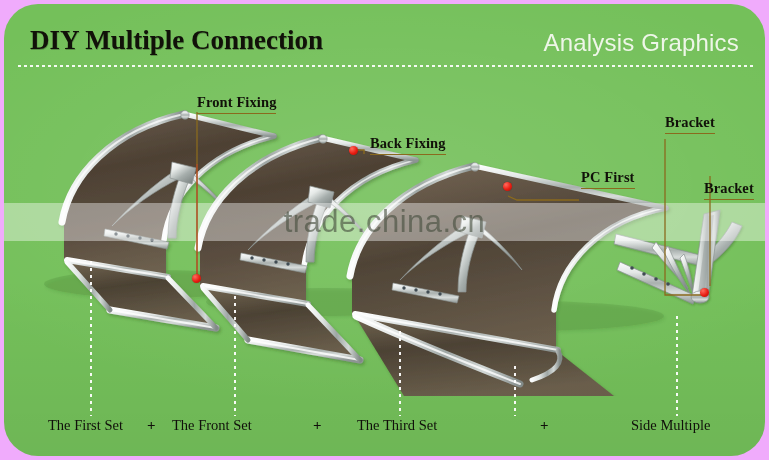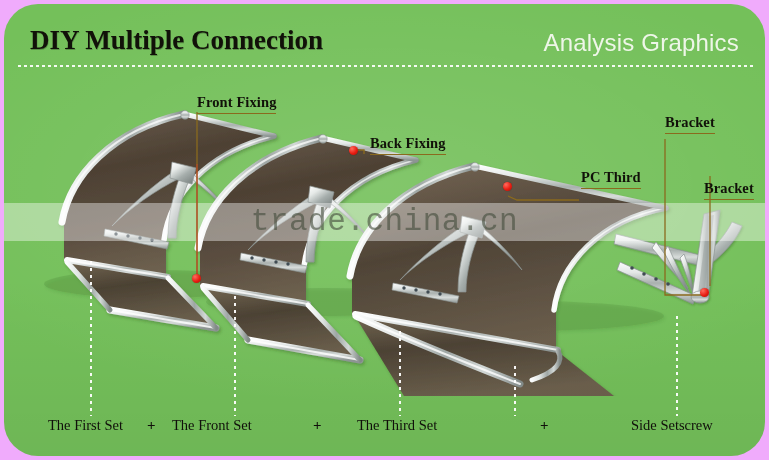--- a/index.html
+++ b/index.html
@@ -133,21 +133,21 @@
     pointer-events: none;
   }
   #watermark-text {
     position: absolute;
     left: 0;
     top: 199px;
     width: 761px;
     height: 56px;
     line-height: 38px;
     text-align: center;
-    font-family: Liberation Mono, monospace;
+    font-family: Liberation Sans, sans-serif;
     font-size: 31px;
     color: rgba(70,78,62,0.62);
     letter-spacing: 0.5px;
     pointer-events: none;
   }
 
   
   #divider-dots { position: absolute; left: 0; top: 62px; width: 761px; height: 390px; }
   .vdots {
     position: absolute;
@@ -430,21 +430,21 @@
 
       <path d="M 575,196 L 513,196 L 504,192" stroke="#8a6a1e" stroke-width="1.3" fill="none"></path>
 
       <path d="M 661,135 L 661,291 L 700,291" stroke="#8a6a1e" stroke-width="1.3" fill="none"></path>
 
       <path d="M 706,172 L 706,282" stroke="#8a6a1e" stroke-width="1.3" fill="none"></path>
     </svg>
 
     <div class="callout" style="left:193px; top:90px;">Front Fixing</div>
     <div class="callout" style="left:366px; top:131px;">Back Fixing</div>
-    <div class="callout" style="left:577px; top:165px;">PC Third</div>
+    <div class="callout" style="left:577px; top:165px;">PC First</div>
     <div class="callout" style="left:661px; top:110px;">Bracket</div>
     <div class="callout" style="left:700px; top:148px;margin-top:28px;">Bracket</div>
 
     <div class="dot" style="left:188px; top:270px;"></div>
     <div class="dot" style="left:345px; top:142px;"></div>
     <div class="dot" style="left:499px; top:178px;"></div>
     <div class="dot" style="left:696px; top:284px;"></div>
 
     <div id="divider-dots">
       <div class="vdots" style="left:86px;  top:195px; height:155px;"></div>
@@ -454,17 +454,17 @@
       <div class="vdots" style="left:672px; top:250px; height:100px;"></div>
     </div>
 
     <div id="caption-row">
       <div class="caption-item" style="left:44px;">The First Set</div>
       <div class="plus" style="left:143px;">+</div>
       <div class="caption-item" style="left:168px;">The Front Set</div>
       <div class="plus" style="left:309px;">+</div>
       <div class="caption-item" style="left:353px;">The Third Set</div>
       <div class="plus" style="left:536px;">+</div>
-      <div class="caption-item" style="left:627px;">Side Setscrew</div>
+      <div class="caption-item" style="left:627px;">Side Multiple</div>
     </div>
 
   </div>
 </div>
 
 </body></html>

